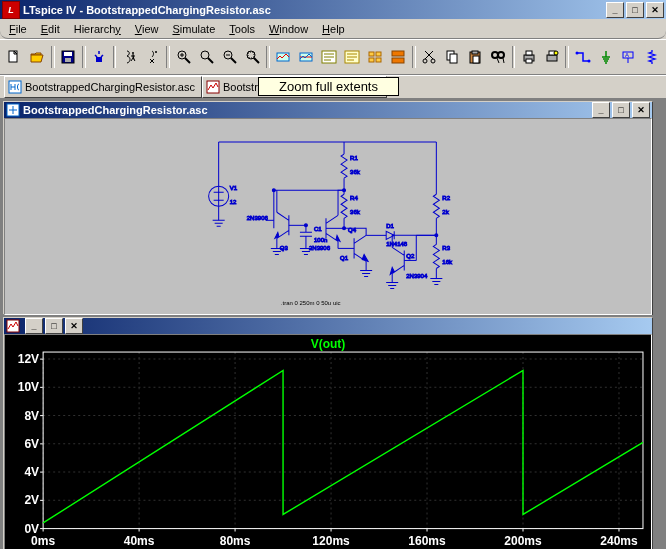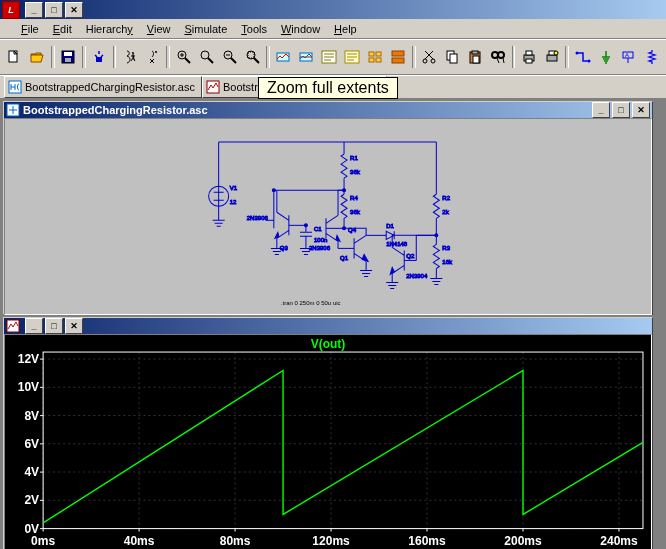--- a/index.html
+++ b/index.html
@@ -36,22 +36,23 @@
     margin-left: 2px;
     font-family: Marlett, Arial;
     font-size: 9px;
     display:flex;align-items:center;justify-content:center;
     color:#000;font-weight:bold;
   }
   .menubar {
     height: 19px;
     background: #d4d0c8;
     display:flex;align-items:center;
-    padding: 0 14px;
+    padding: 0 2px;
     border-bottom: 1px solid #808080;
+    border-radius: 8px;
   }
   .menubar .mitem { padding: 2px 7px; }
   .mitem u { text-decoration: underline; }
   .toolbar {
     height: 30px;
     background: #d4d0c8;
     display:flex;align-items:center;
     padding: 2px 3px;
     border-top: 1px solid #fff;
     border-bottom: 1px solid #808080;
@@ -86,22 +87,22 @@
     padding:0 6px 0 3px;
     margin-right:0;
     font-size:11px;
   }
   .doctab .tabicon { width:14px;height:14px;margin-right:3px; }
   .tooltip {
     position:absolute;
     left:258px;top:1px;
     background:#ffffe1;
     border:1px solid #000;
-    padding:1px 8px;
-    font-size:16px;
+    padding:1px 20px;
+    font-size:13px;
     z-index:100;
   }
   .mdi-area {
     background:#808080;
     height: calc(549px - 19px - 19px - 30px - 22px - 3px);
     padding:1px;
     position:relative;
   }
   .childwin {
     position:absolute;
@@ -131,20 +132,21 @@
     position:relative;
   }
   .sch-svg { width:100%;height:100%; }
   .plot-svg{ width:100%;height:100%; }
 </style>
 </head>
 <body>
 
 <div class="titlebar">
   <div class="appicon">L</div>
+  <div class="title-text">LTspice IV - BootstrappedChargingResistor.asc</div>
   <div class="winbtns">
     <div class="winbtn">_</div>
     <div class="winbtn">□</div>
     <div class="winbtn">✕</div>
   </div>
 </div>
 
 <div class="menubar">
   <div class="mitem"><u>F</u><span></span>ile</div>
   <div class="mitem"><u>E</u>dit</div>

